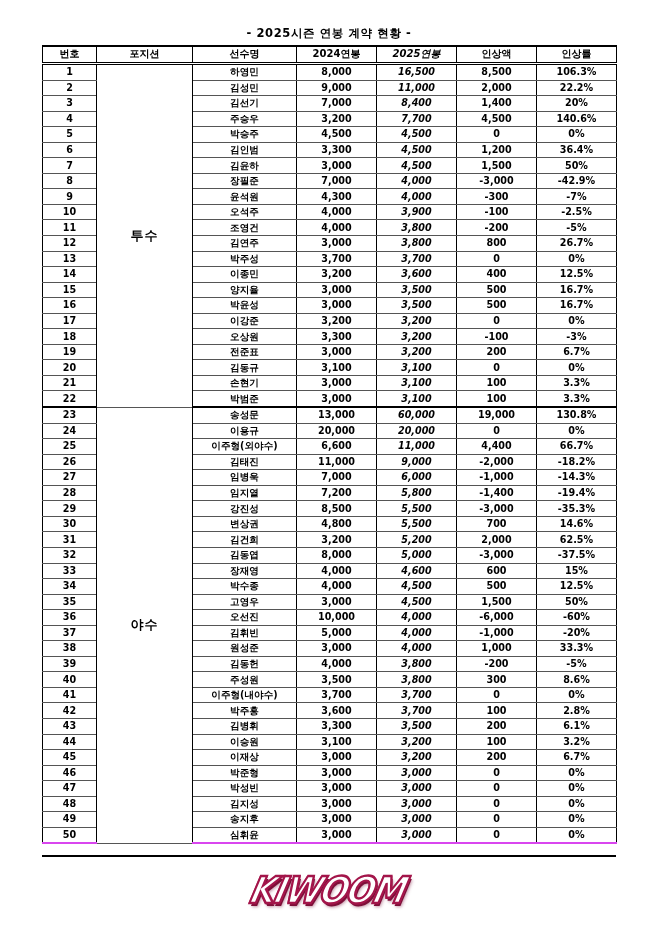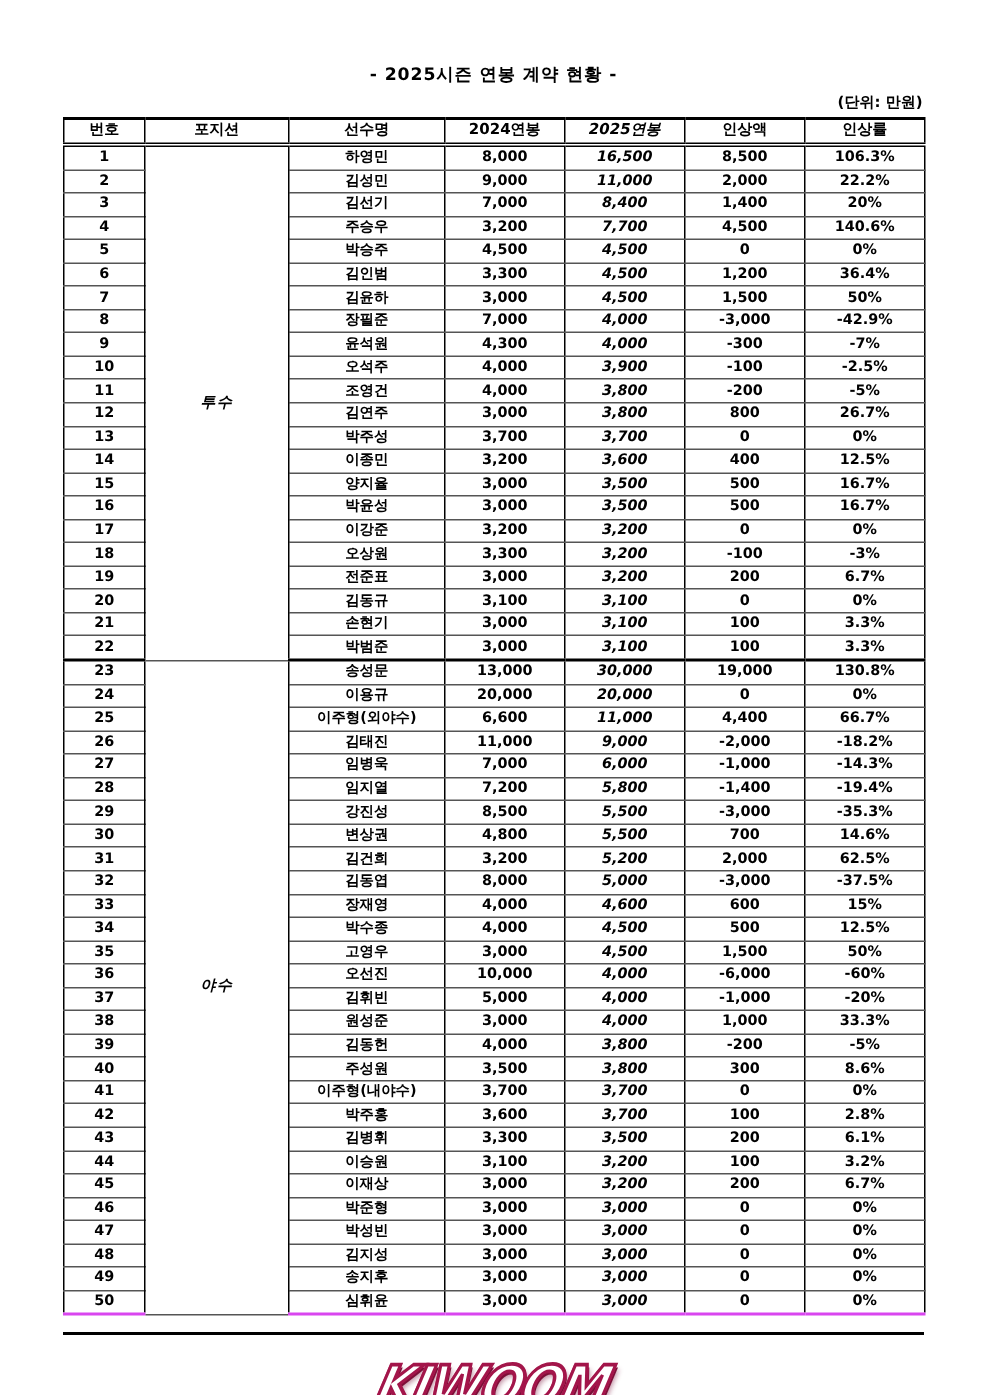--- a/index.html
+++ b/index.html
@@ -23,21 +23,21 @@
     box-sizing: border-box;
     padding: 0 42px;
   }
 
   
   .doc-title {
     text-align: center;
     font-size: 11.5px;
     font-weight: bold;
     letter-spacing: 0.6px;
-    padding-top: 42px;
+    padding-top: 26px;
     padding-bottom: 4px;
     white-space: nowrap;
   }
 
   
   .unit-note-row {
     text-align: right;
     font-size: 10px;
     font-weight: bold;
     padding-bottom: 3px;
@@ -101,24 +101,23 @@
   td.col-y2024, th.col-y2024 { border-left: 2px solid #000; }
   td.col-y2025, th.col-y2025 { border-left: 2px solid #000; font-style: italic; }
   td.col-amt, th.col-amt { border-left: 2px solid #000; }
   td.col-rate, th.col-rate { border-left: 2px solid #000; }
   td.col-pos, th.col-pos { border-left: 2px solid #000; }
 
   
   td.pos-cell {
     border-left: 2px solid #000;
     border-right: 2px solid #000;
-    font-size: 10px;
+    font-size: 13px;
     font-weight: bold;
     letter-spacing: 1px;
-    font-style: italic;
   }
 
   
   tr.section-end td {
     border-bottom: 2px solid #000;
   }
 
   
   .footer-rule {
     width: 574px;
@@ -154,21 +153,20 @@
     user-select: none;
   }
 </style>
 </head>
 <body>
 
 <div id="page">
 
   <div class="doc-title">-  2025시즌 연봉 계약 현황  -</div>
 
-  <div class="unit-note-row">(단위: 만원)</div>
 
   <table class="salary-table">
     <colgroup>
       <col class="c-no">
         <col class="c-pos">
         <col class="c-name">
       <col class="c-y2024">
         <col class="c-y2025">
         <col class="c-amt">
         <col class="c-rate">
@@ -360,21 +358,21 @@
           <td class="col-y2024">3,000</td>
           <td class="col-y2025">3,100</td>
           <td class="col-amt">100</td>
           <td class="col-rate">3.3%</td>
         </tr>
         <tr>
           <td class="col-no">23</td>
           <td class="col-pos pos-cell" rowspan="28">야수</td>
           <td class="col-name">송성문</td>
           <td class="col-y2024">13,000</td>
-          <td class="col-y2025">30,000</td>
+          <td class="col-y2025">60,000</td>
           <td class="col-amt">19,000</td>
           <td class="col-rate">130.8%</td>
         </tr>
         <tr>
           <td class="col-no">24</td>
           <td class="col-name">이용규</td>
           <td class="col-y2024">20,000</td>
           <td class="col-y2025">20,000</td>
           <td class="col-amt">0</td>
           <td class="col-rate">0%</td>

